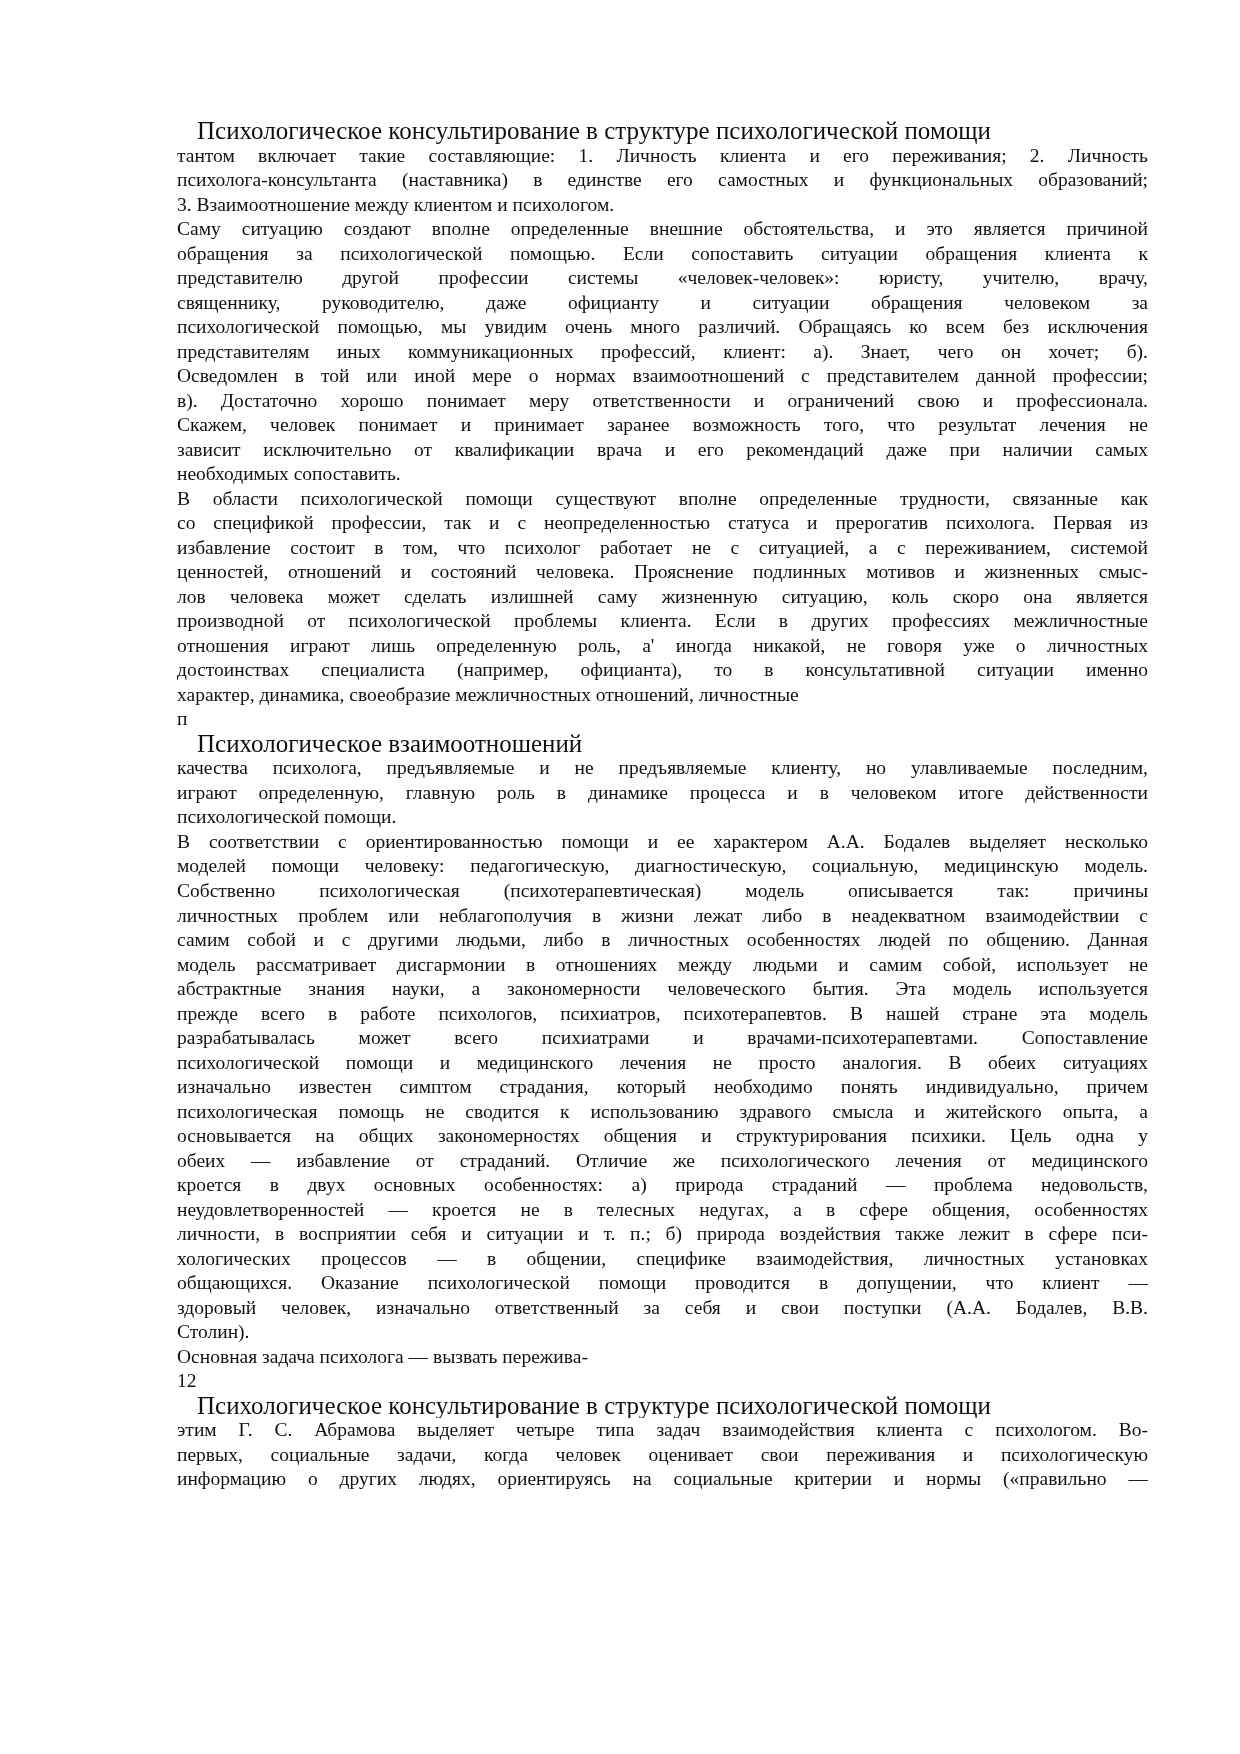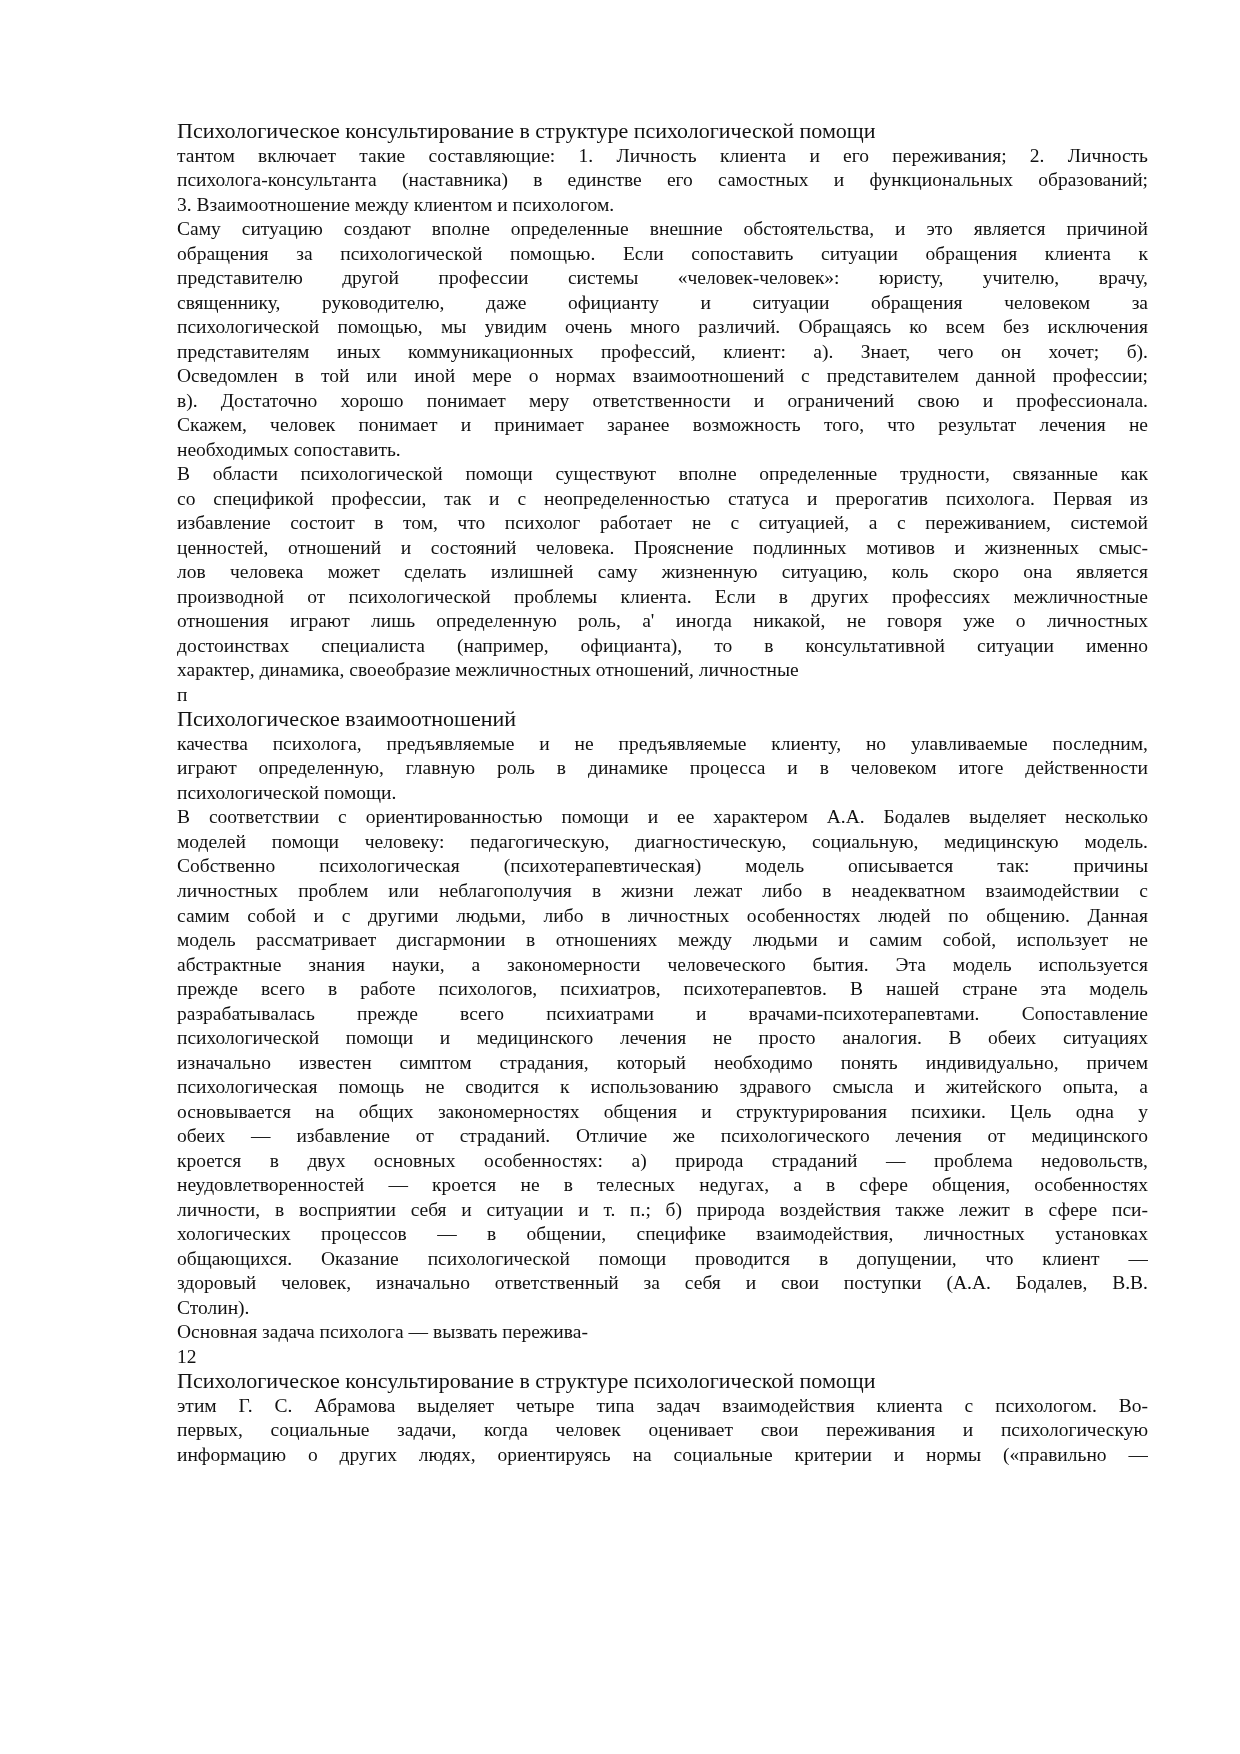--- a/index.html
+++ b/index.html
@@ -37,21 +37,22 @@
     overflow: hidden;
   }
   .line.j .txt {
     text-align: justify;
     text-align-last: justify;
   }
   .line.l .txt {
     text-align: left;
   }
   .line.hdr .txt {
-    font-size: 22px;
+    font-size: 25px;
+    margin-left: 20px;
   }
   .line.pagenum .txt {
     font-size: 19.5px;
   }
 </style>
 </head>
 <body>
 
 <div class="page" id="page">
     <div class="line l hdr">
@@ -86,20 +87,23 @@
     </div>
     <div class="line j">
       <span class="txt">Осведомлен в той или иной мере о нормах взаимоотношений с представителем данной профессии;</span>
     </div>
     <div class="line j">
       <span class="txt">в). Достаточно хорошо понимает меру ответственности и ограничений свою и профессионала.</span>
     </div>
     <div class="line j">
       <span class="txt">Скажем, человек понимает и принимает заранее возможность того, что результат лечения не</span>
     </div>
+    <div class="line j">
+      <span class="txt">зависит исключительно от квалификации врача и его рекомендаций даже при наличии самых</span>
+    </div>
     <div class="line l">
       <span class="txt">необходимых сопоставить.</span>
     </div>
     <div class="line j">
       <span class="txt">В области психологической помощи существуют вполне определенные трудности, связанные как</span>
     </div>
     <div class="line j">
       <span class="txt">со спецификой профессии, так и с неопределенностью статуса и прерогатив психолога. Первая из</span>
     </div>
     <div class="line j">
@@ -156,21 +160,21 @@
     <div class="line j">
       <span class="txt">модель рассматривает дисгармонии в отношениях между людьми и самим собой, использует не</span>
     </div>
     <div class="line j">
       <span class="txt">абстрактные знания науки, а закономерности человеческого бытия. Эта модель используется</span>
     </div>
     <div class="line j">
       <span class="txt">прежде всего в работе психологов, психиатров, психотерапевтов. В нашей стране эта модель</span>
     </div>
     <div class="line j">
-      <span class="txt">разрабатывалась прежде всего психиатрами и врачами-психотерапевтами. Сопоставление</span>
+      <span class="txt">разрабатывалась может всего психиатрами и врачами-психотерапевтами. Сопоставление</span>
     </div>
     <div class="line j">
       <span class="txt">психологической помощи и медицинского лечения не просто аналогия. В обеих ситуациях</span>
     </div>
     <div class="line j">
       <span class="txt">изначально известен симптом страдания, который необходимо понять индивидуально, причем</span>
     </div>
     <div class="line j">
       <span class="txt">психологическая помощь не сводится к использованию здравого смысла и житейского опыта, а</span>
     </div>

